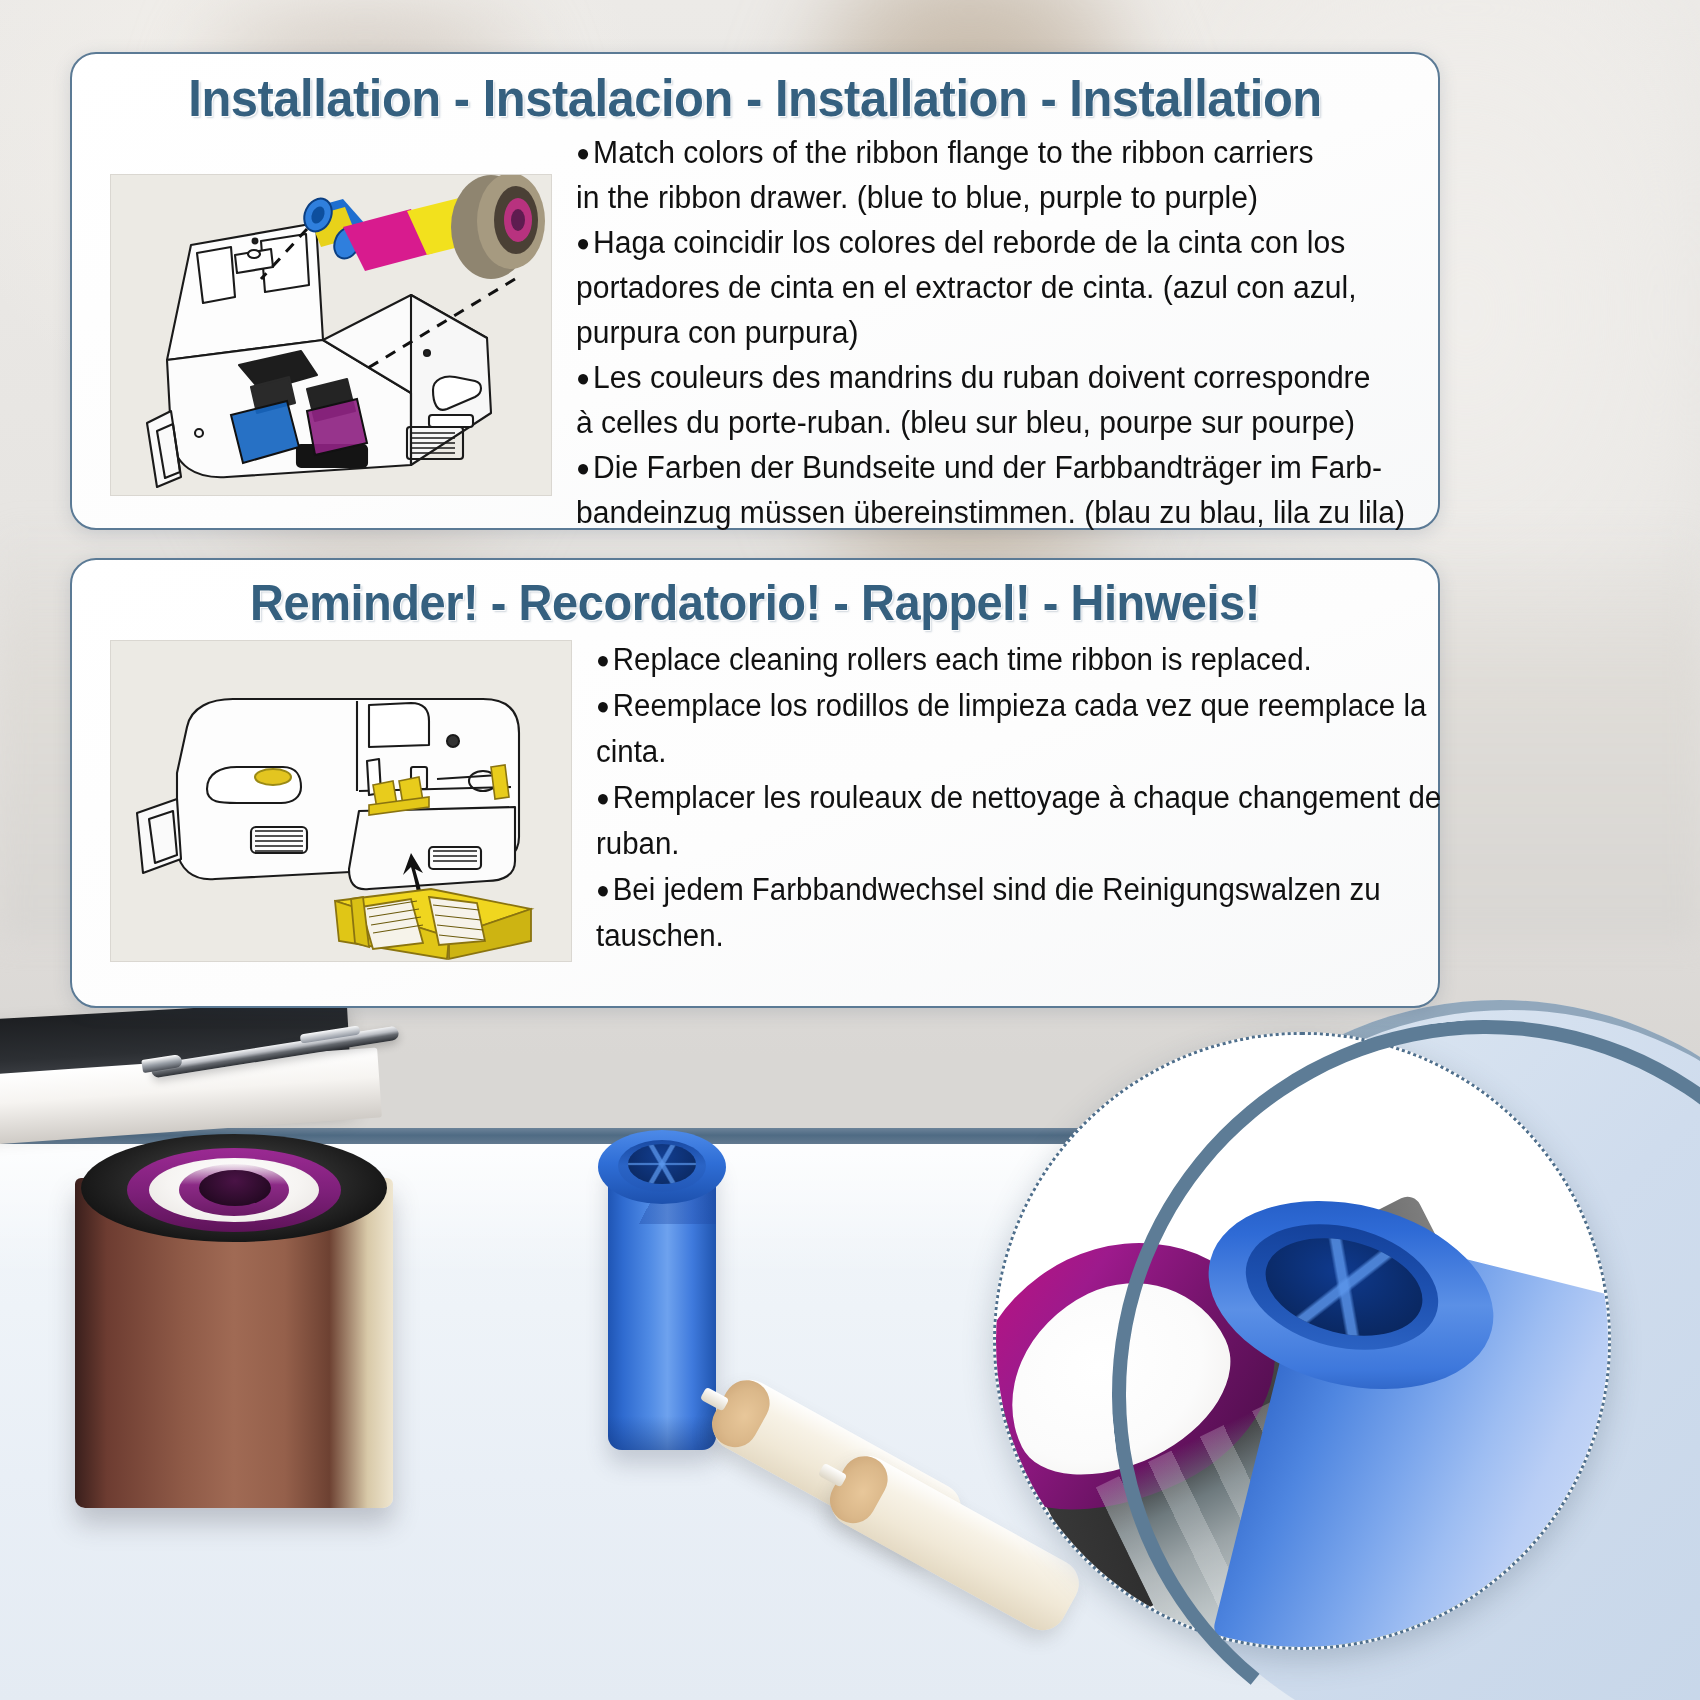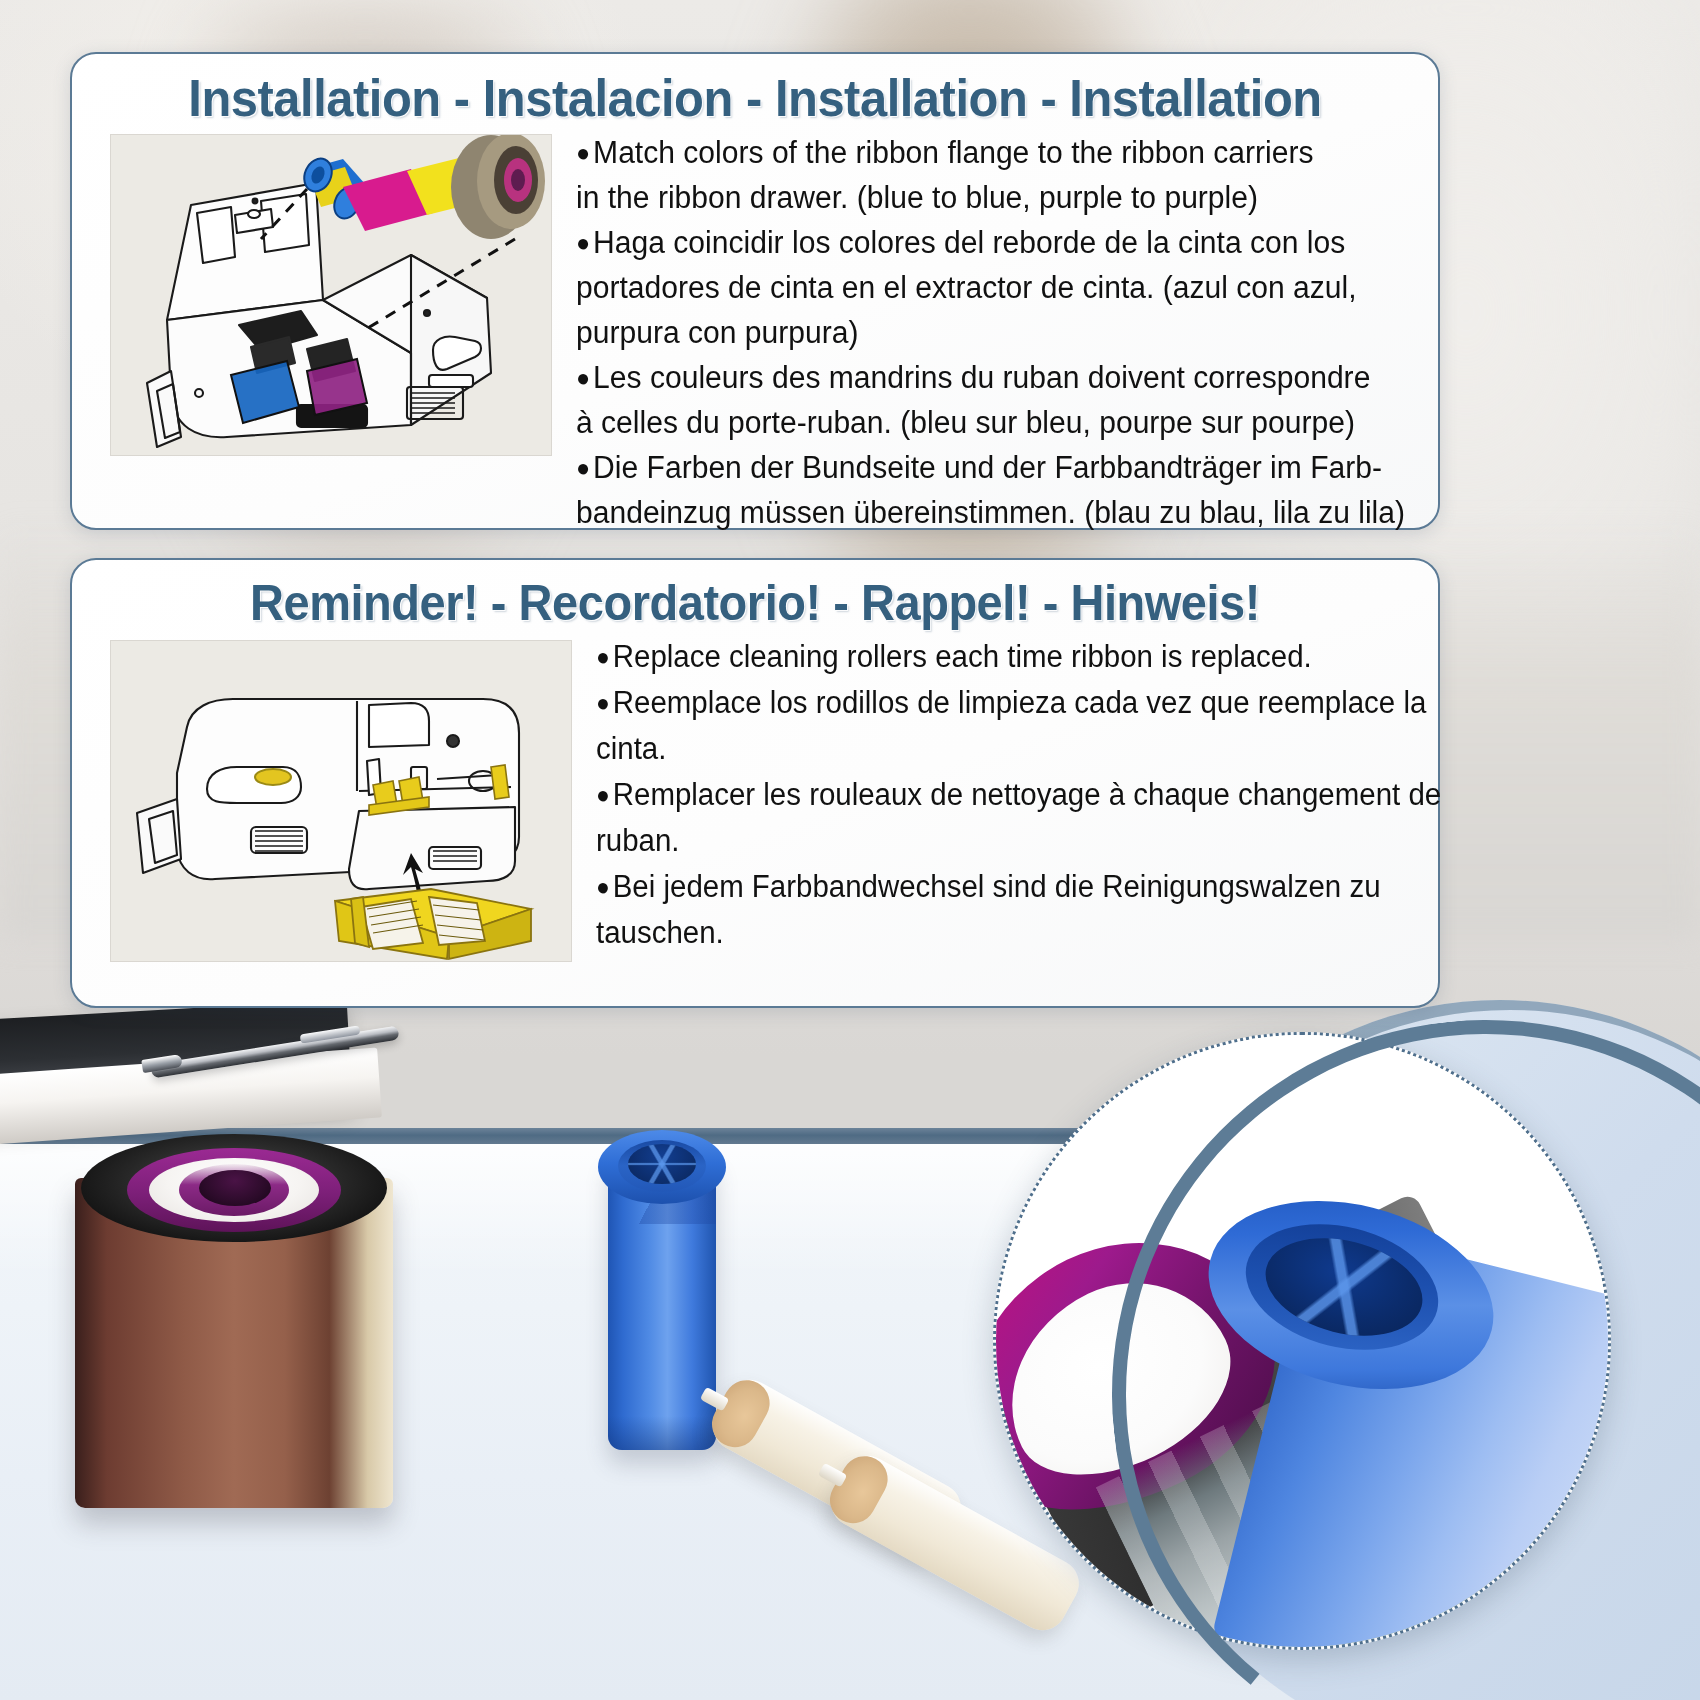--- a/index.html
+++ b/index.html
@@ -117,21 +117,21 @@
     font-weight:bold;
     color:#35607f;
     letter-spacing:-0.5px;
     text-shadow:1px 1px 0 rgba(255,255,255,0.9), 2px 2px 2px rgba(120,140,160,0.35);
     font-family:"Liberation Sans Narrow","Liberation Sans",sans-serif;
     transform:scaleX(0.94);
   }
   #card-install .card-title{font-size:52px;padding-top:14px;}
   #card-reminder .card-title{font-size:50px;padding-top:14px;}
 
-  .card-body{display:flex;padding:0 16px;gap:14px;}
+  .card-body{display:flex;padding:0 16px;gap:14px;align-items:center;}
 
   .illus{
     flex:0 0 auto;
     background:#eceae4;
     border:1px solid #dad7d1;
     position:relative;overflow:hidden;
   }
   #illus-1{width:440px;height:320px;margin-left:22px;margin-top:6px;}
   #illus-2{width:460px;height:320px;margin-left:22px;margin-top:8px;}
 

